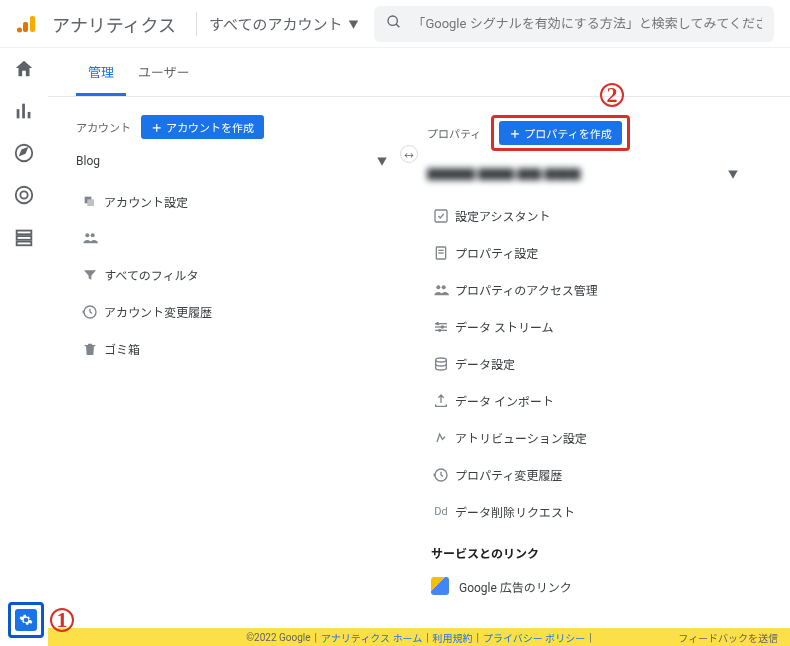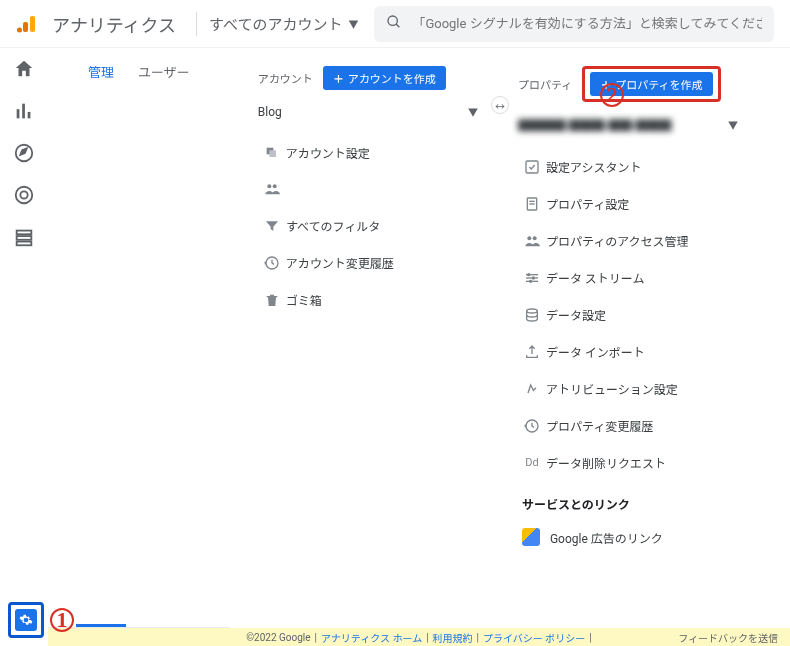--- a/index.html
+++ b/index.html
@@ -17,21 +17,21 @@
 .search-box input { border: none; background: transparent; outline: none; width: 100%; font-size: 13px; color: #5f6368; }
 
 
 .left-rail { position: absolute; left: 0; top: 48px; bottom: 0; width: 48px; display: flex; flex-direction: column; align-items: center; padding-top: 10px; gap: 20px; }
 .rail-item { width: 22px; height: 22px; color: #5f6368; display: flex; align-items: center; justify-content: center; cursor: pointer; }
 .rail-bottom { position: absolute; left: 8px; bottom: 8px; }
 .gear-highlight { border: 3px solid #0b57d0; border-radius: 4px; padding: 4px; }
 .gear-highlight .gear { background: #1a73e8; color: white; width: 22px; height: 22px; border-radius: 3px; display: flex; align-items: center; justify-content: center; }
 
 
-.main { margin-left: 48px; height: calc(100% - 48px - 18px); display: flex; flex-direction: row; }
+.main { margin-left: 48px; height: calc(100% - 48px - 18px); display: flex; flex-direction: column; }
 .tabs { display: flex; padding: 0 28px; border-bottom: 1px solid #e8eaed; }
 .tab { padding: 14px 12px 12px; font-size: 13px; color: #5f6368; cursor: pointer; border-bottom: 3px solid transparent; }
 .tab.active { color: #1a73e8; border-bottom-color: #1a73e8; }
 
 .columns-wrap { flex: 1; overflow: hidden; padding: 18px 0 0 0; }
 .columns { display: flex; height: 100%; }
 .col { flex: 1; padding: 0 10px 0 28px; position: relative; }
 .col-right { padding-left: 18px; padding-right: 40px; overflow-y: auto; }
 .col-header { display: flex; align-items: center; margin-bottom: 8px; }
 .col-label { font-size: 11px; color: #5f6368; margin-right: 10px; }
@@ -53,21 +53,21 @@
 
 
 .highlight-box { border: 3px solid #d93025; border-radius: 4px; padding: 3px 5px; display: inline-flex; }
 
 
 .circled { position: absolute; color: #d93025; font-size: 22px; font-weight: 700; border: 2.5px solid #d93025; border-radius: 50%; width: 24px; height: 24px; display: flex; align-items: center; justify-content: center; font-family: serif; }
 .circled.n1 { left: 50px; bottom: 14px; }
 .circled.n2 { left: 600px; top: 83px; }
 
 
-.footer { position: absolute; bottom: 0; left: 48px; right: 0; height: 18px; font-size: 10px; color: #5f6368; display: flex; align-items: center; justify-content: center; gap: 4px; background: #fef9c3; }
+.footer { position: absolute; bottom: 0; left: 48px; right: 0; height: 18px; font-size: 10px; color: #5f6368; display: flex; align-items: center; justify-content: center; gap: 4px; background: #fde047; }
 .footer a { color: #1a73e8; text-decoration: none; }
 .feedback { position: absolute; right: 12px; }
 
 .blurred { filter: blur(3px); color: #9aa0a6; }
 </style>
 </head>
 <body>
 
 <div class="header">
   <span class="logo">

